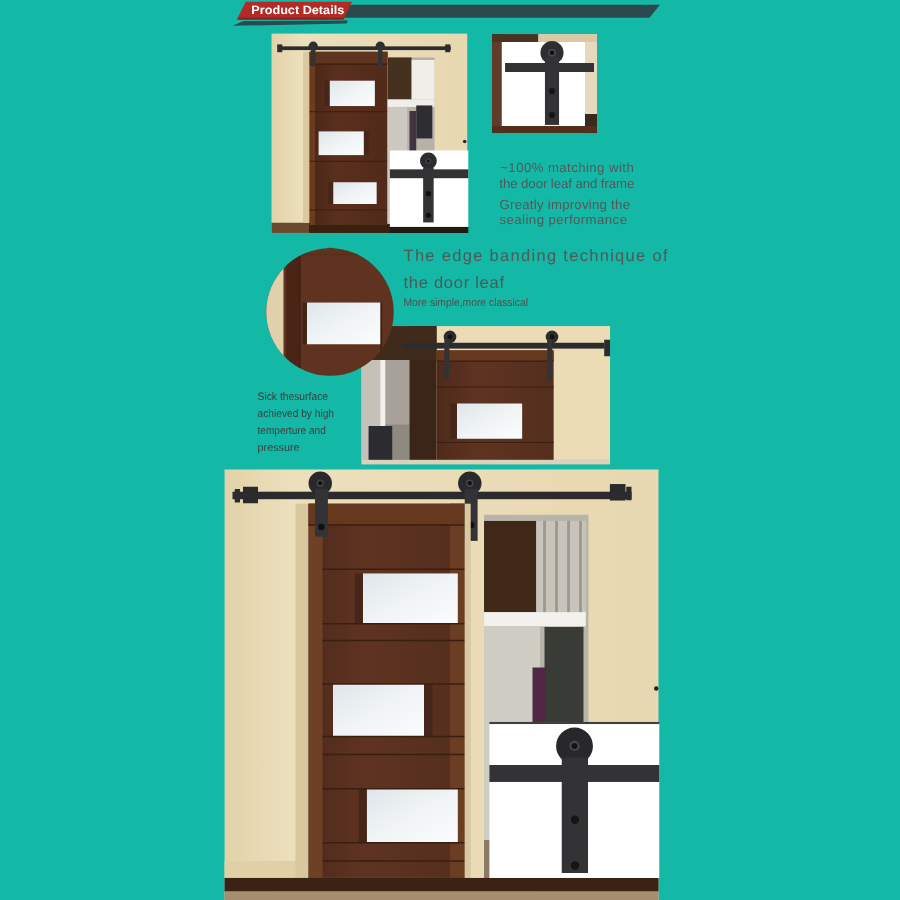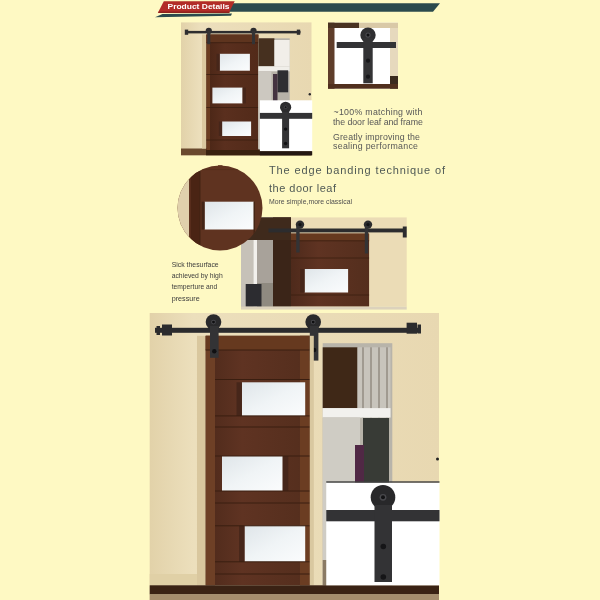--- a/index.html
+++ b/index.html
@@ -1,16 +1,16 @@
 <!DOCTYPE html>
 <html><head>
 <meta charset="utf-8">
 <style>
 html,body{margin:0;padding:0;background:#ffffff;}
-#page{position:relative;width:600px;height:600px;background:#fef9c3;overflow:hidden;
+#page{position:relative;width:600px;height:600px;background:#14b8a6;overflow:hidden;
  font-family:"Liberation Sans",sans-serif;}
 svg{display:block;}
 </style>
 </head>
 <body>
 <div id="page">
 <svg width="600" height="600" viewBox="0 0 600 600">
 <defs>
 <linearGradient id="glass" x1="0" y1="0" x2="1" y2="1">
 <stop offset="0" stop-color="#dfe5e9"></stop>

